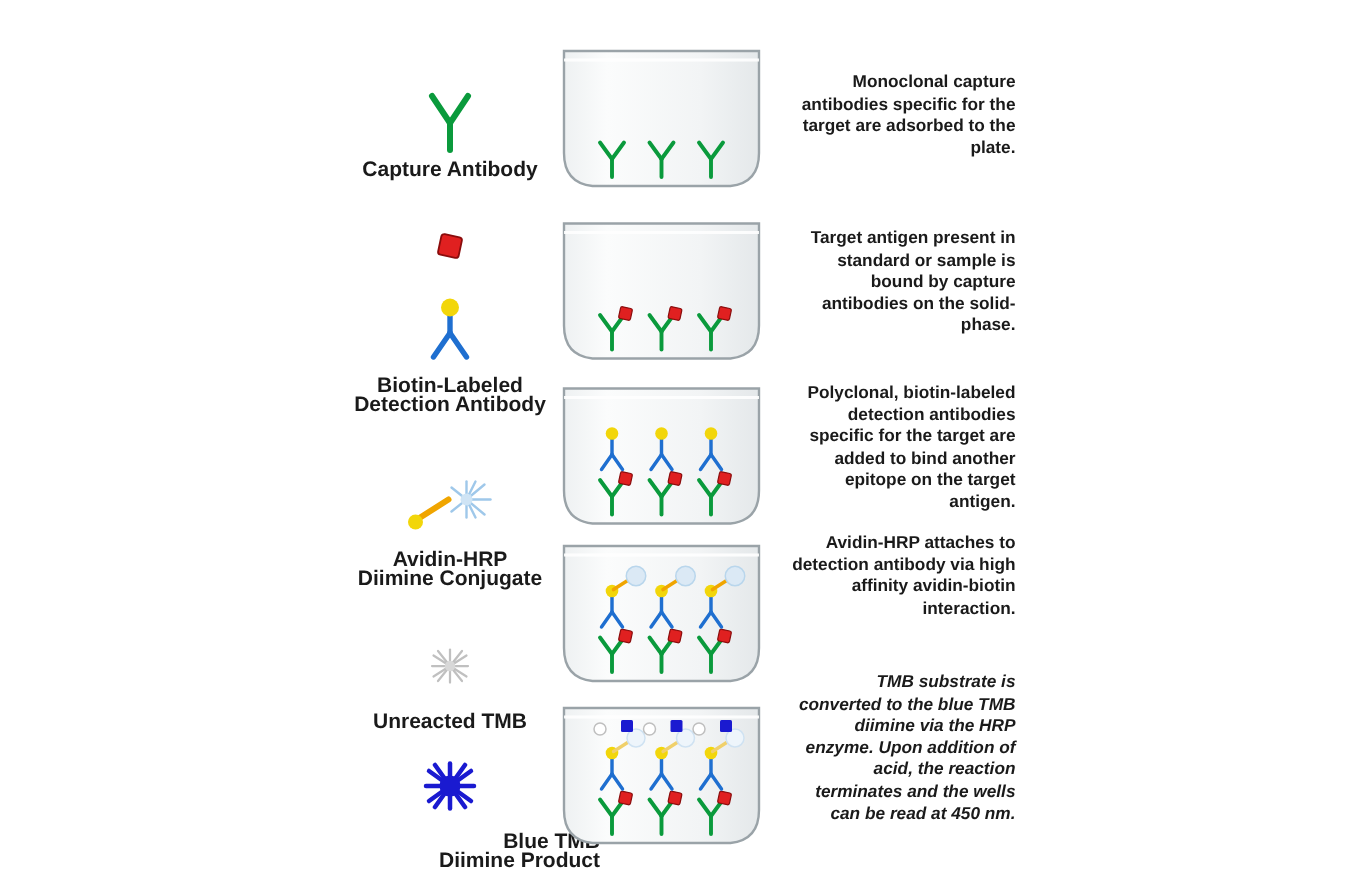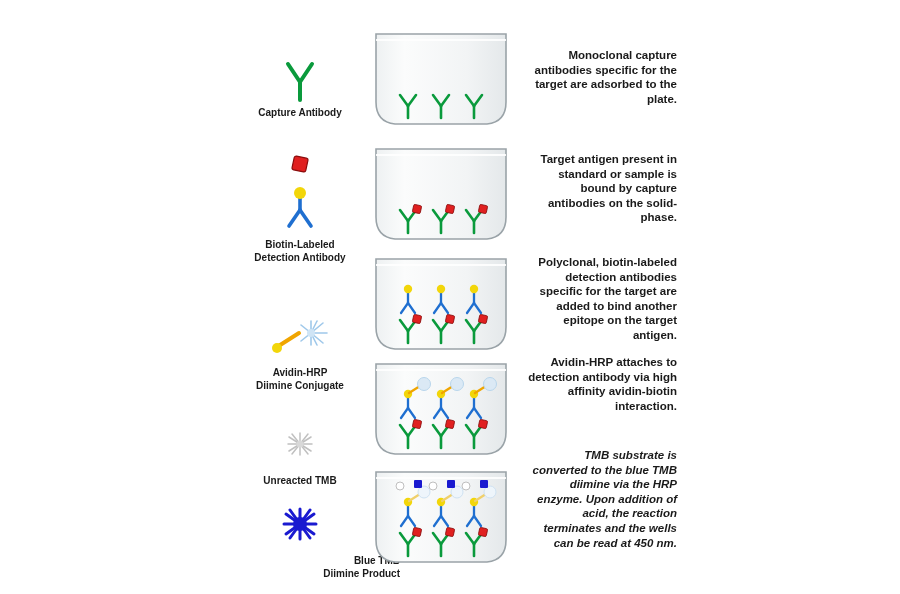--- a/index.html
+++ b/index.html
@@ -24,21 +24,21 @@
     left: 200px;
     width: 200px;
     text-align: center;
   }
   .legend-icon {
     display: block;
     margin: 0 auto;
     height: 52px;
   }
   .legend-label {
-    font-size: 10px;
+    font-size: 14px;
     font-weight: bold;
     color: #1a1a1a;
     line-height: 13px;
     margin-top: 2px;
     white-space: pre-line;
   }
   .well-col {
     position: absolute;
     left: 370px;
   }
@@ -69,21 +69,21 @@
     </svg>
     <div class="legend-label">Capture Antibody</div>
   </div>
 
   <div class="legend-col" style="top:140px;">
     <svg class="legend-icon" width="60" height="34" viewBox="0 0 60 34">
       <rect x="23" y="8" width="14" height="14" rx="2" fill="#e02020" stroke="#8a0c0c" stroke-width="1.2" transform="rotate(12 30 15)"></rect>
     </svg>
   </div>
 
-  <div class="legend-col" style="top:184px;">
+  <div class="legend-col" style="top:196px;">
     <svg class="legend-icon" width="60" height="48" viewBox="0 0 60 48">
       <g stroke="#1f6fd0" stroke-width="3.6" fill="none" stroke-linecap="round">
         <path d="M30 6 L30 24"></path>
         <path d="M30 24 L19 40"></path>
         <path d="M30 24 L41 40"></path>
       </g>
       <circle cx="30" cy="7" r="6" fill="#f2d60a"></circle>
     </svg>
     <div class="legend-label">Biotin-Labeled
 Detection Antibody</div>

